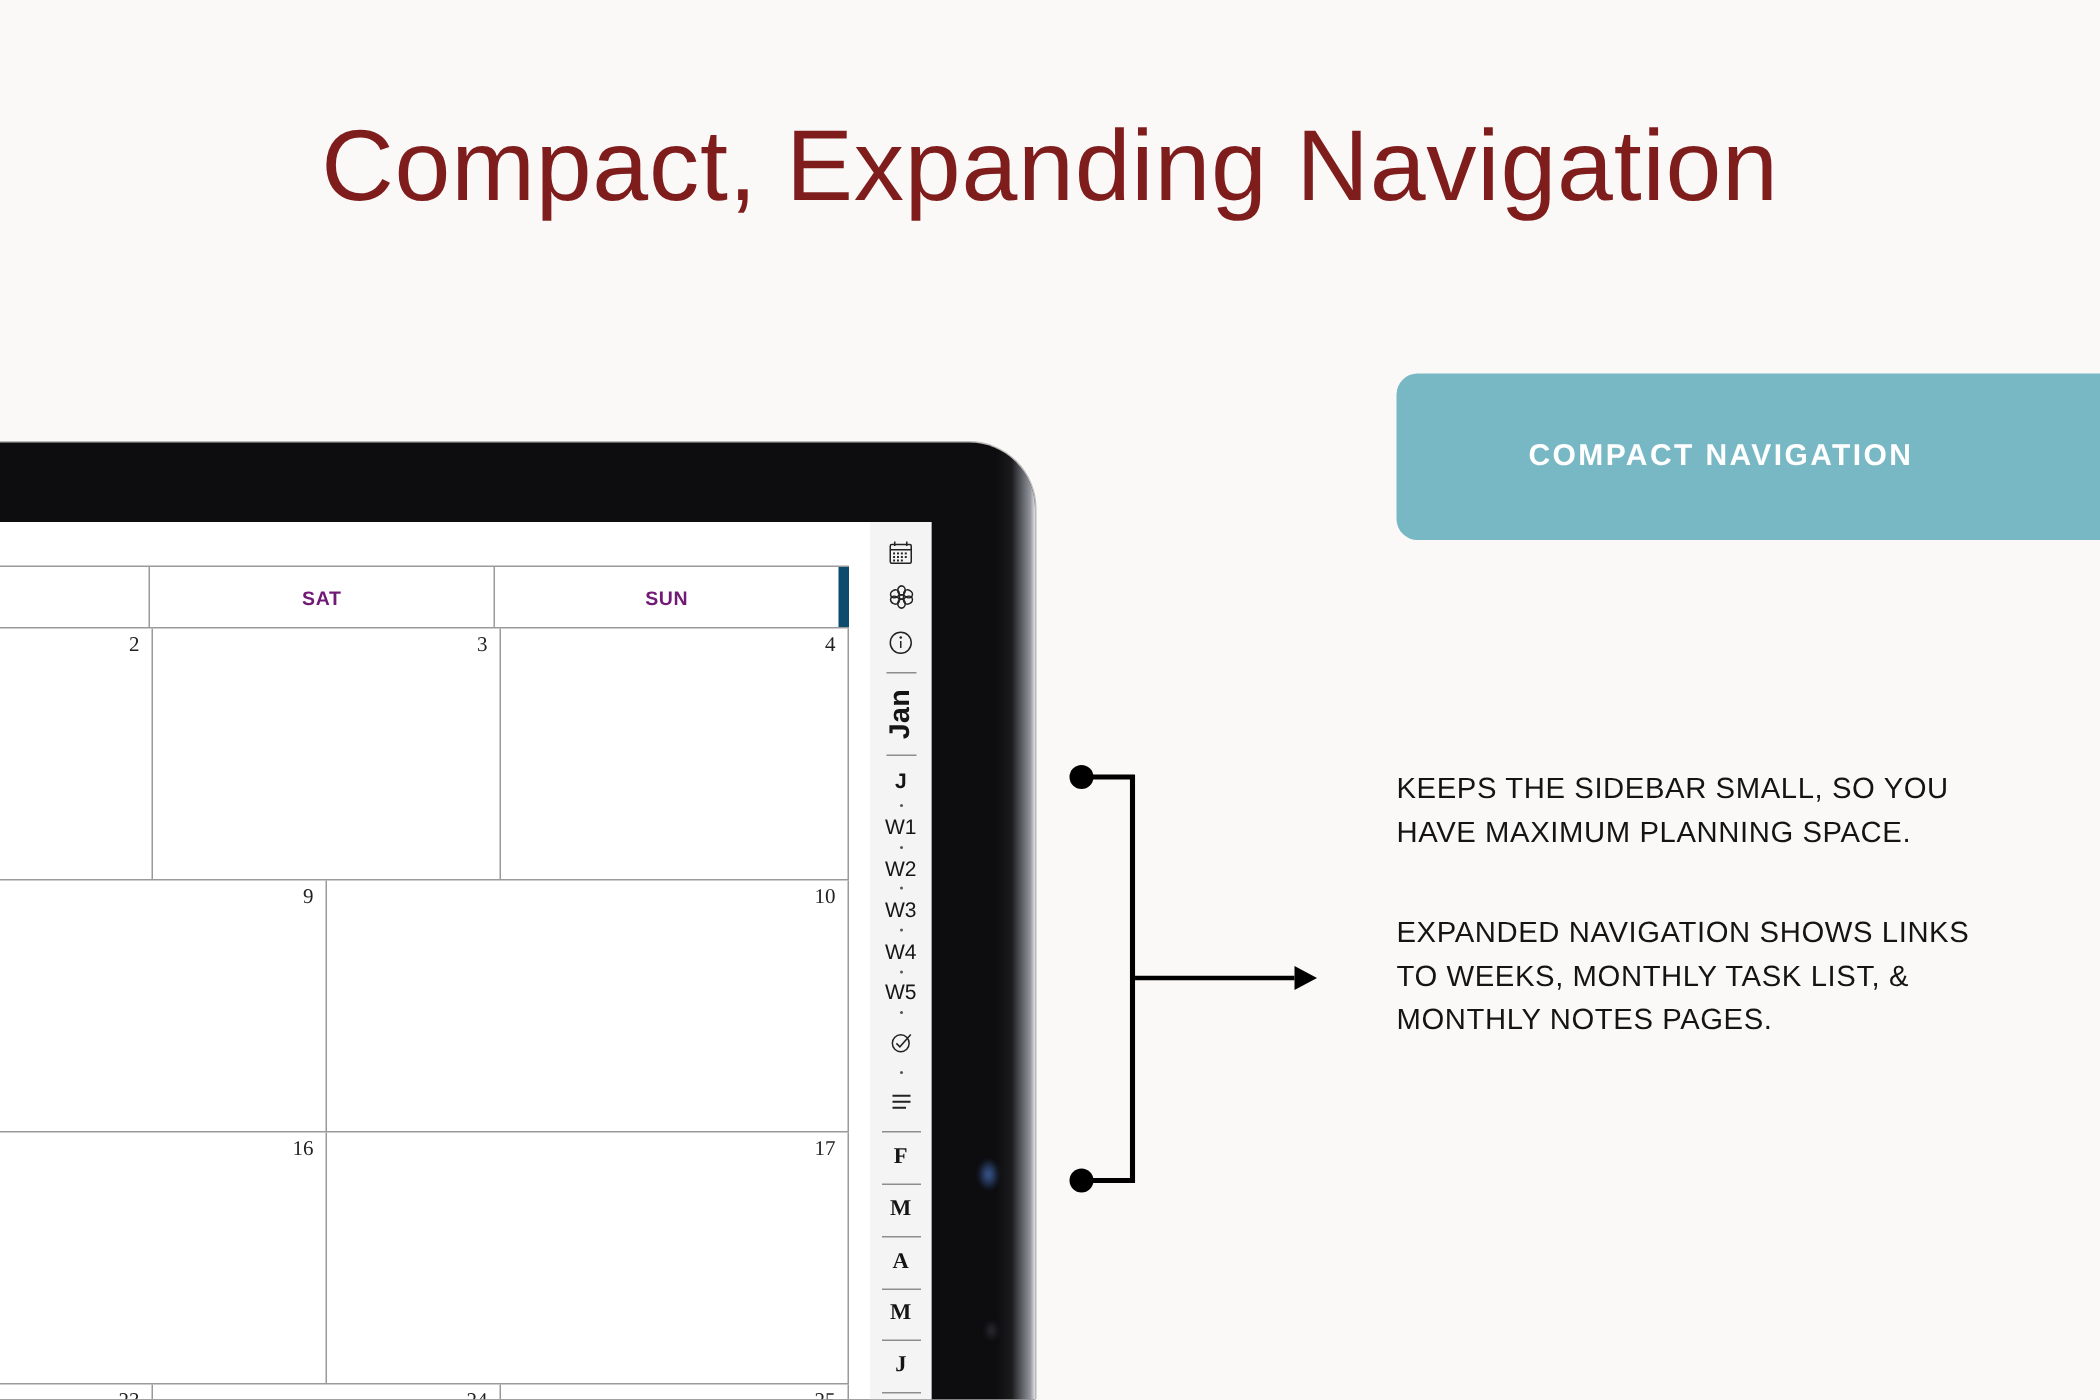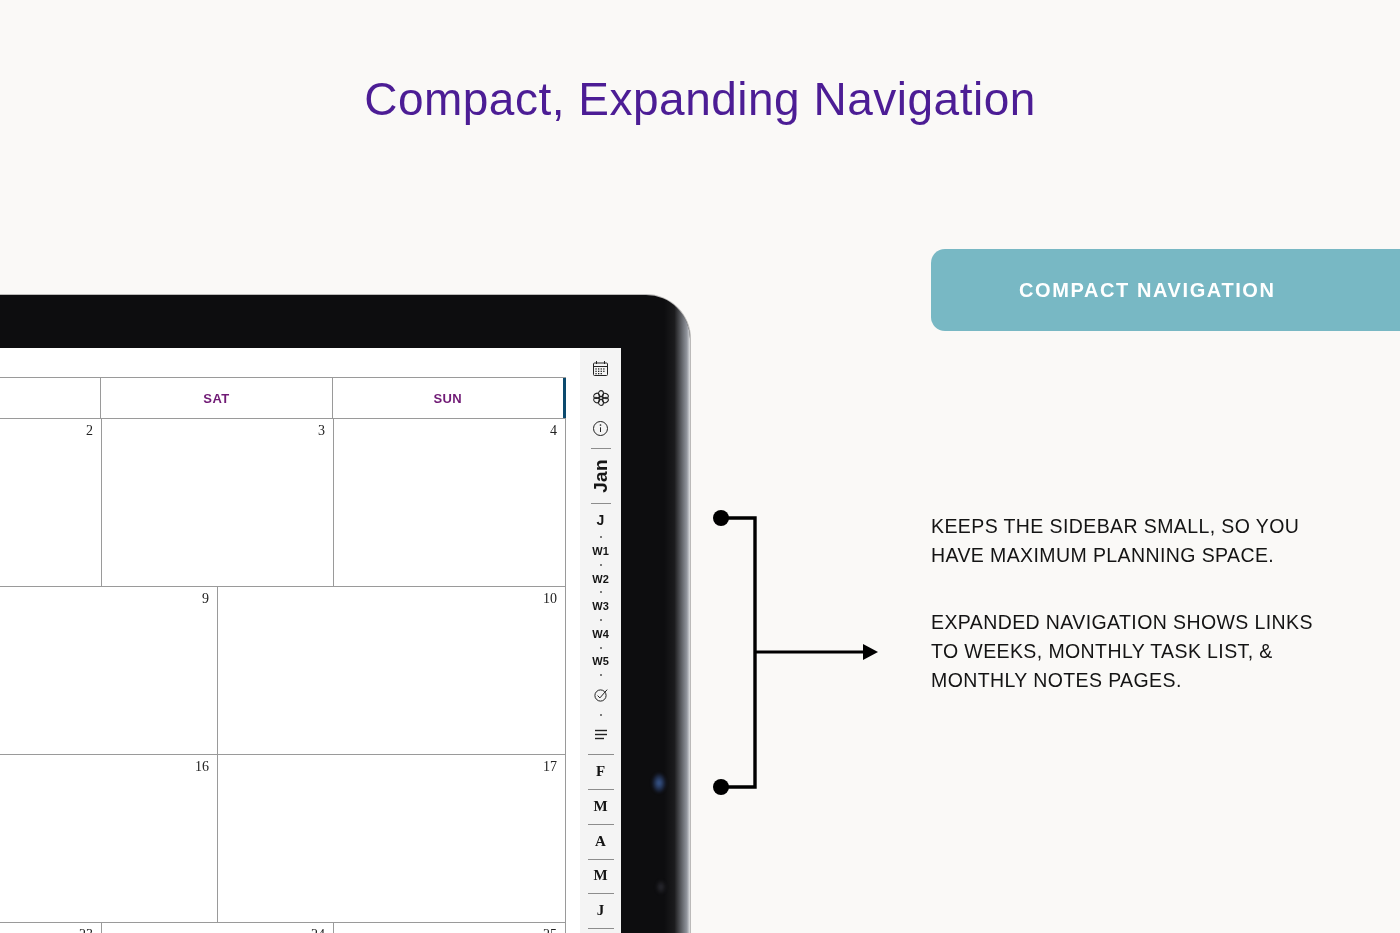--- a/index.html
+++ b/index.html
@@ -10,32 +10,32 @@
     overflow:hidden;
     position:relative;
   }
 
   
   .page-title{
     position:absolute;
     left:0;right:0;top:72px;
     text-align:center;
     font-family:"Liberation Sans", sans-serif;
-    font-size:46px;
+    font-size:67px;
     font-weight:300;
     letter-spacing:0.5px;
-    color:#4c1d95;
+    color:#7f1d1d;
     white-space:nowrap;
   }
 
   
   .badge{
     position:absolute;
     left:931px;top:249px;
-    width:469px;height:82px;
+    width:469px;height:111px;
     background:#78b8c4;
     border-top-left-radius:14px;
     border-bottom-left-radius:14px;
     box-sizing:border-box;
     display:flex;align-items:center;
     padding-left:88px;
   }
   .badge-label{
     color:#ffffff;
     font-size:20px;
@@ -95,21 +95,21 @@
     box-sizing:border-box;
   }
   .cal-head .hcell{
     flex:1 1 0;
     display:flex;align-items:center;justify-content:center;
     font-size:13px;font-weight:bold;color:#701a75;
     letter-spacing:.4px;
     border-right:1px solid #9a9a9a;
     box-sizing:border-box;
   }
-  .cal-head .hcell:last-child{border-right:3px solid #0c4a6e;}
+  .cal-head .hcell:last-child{border-right:7px solid #0c4a6e;}
 
   .cal-body{
     position:absolute;left:0;top:71px;right:0;bottom:0;
   }
   .cal-row{
     display:flex;height:168px;
     border-bottom:1px solid #9a9a9a;
     box-sizing:border-box;
   }
   .cal-cell{
@@ -157,21 +157,21 @@
     white-space:nowrap;
   }
   .sb-letter{
     width:41px;height:24px;
     display:flex;align-items:center;justify-content:center;
     font-size:14px;font-weight:bold;color:#151515;
   }
   .sb-week{
     width:41px;height:18px;
     display:flex;align-items:center;justify-content:center;
-    font-size:11px;font-weight:bold;color:#151515;
+    font-size:14px;font-weight:normal;color:#151515;
   }
   .sb-dot{
     width:41px;height:10px;
     display:flex;align-items:center;justify-content:center;
     font-size:11px;color:#555;line-height:4px;
   }
   .sb-dot i{
     display:block;width:2px;height:2px;border-radius:50%;background:#555;
   }
   .sb-mletter{

